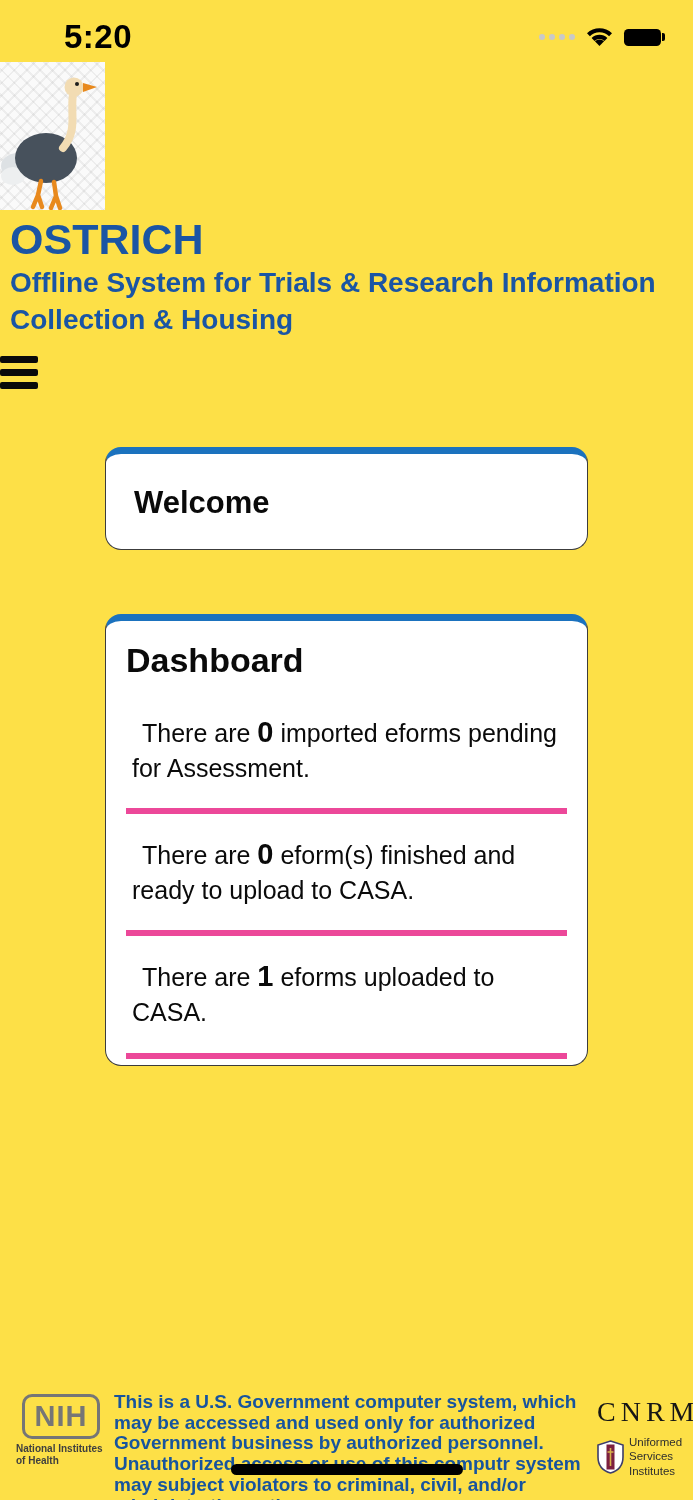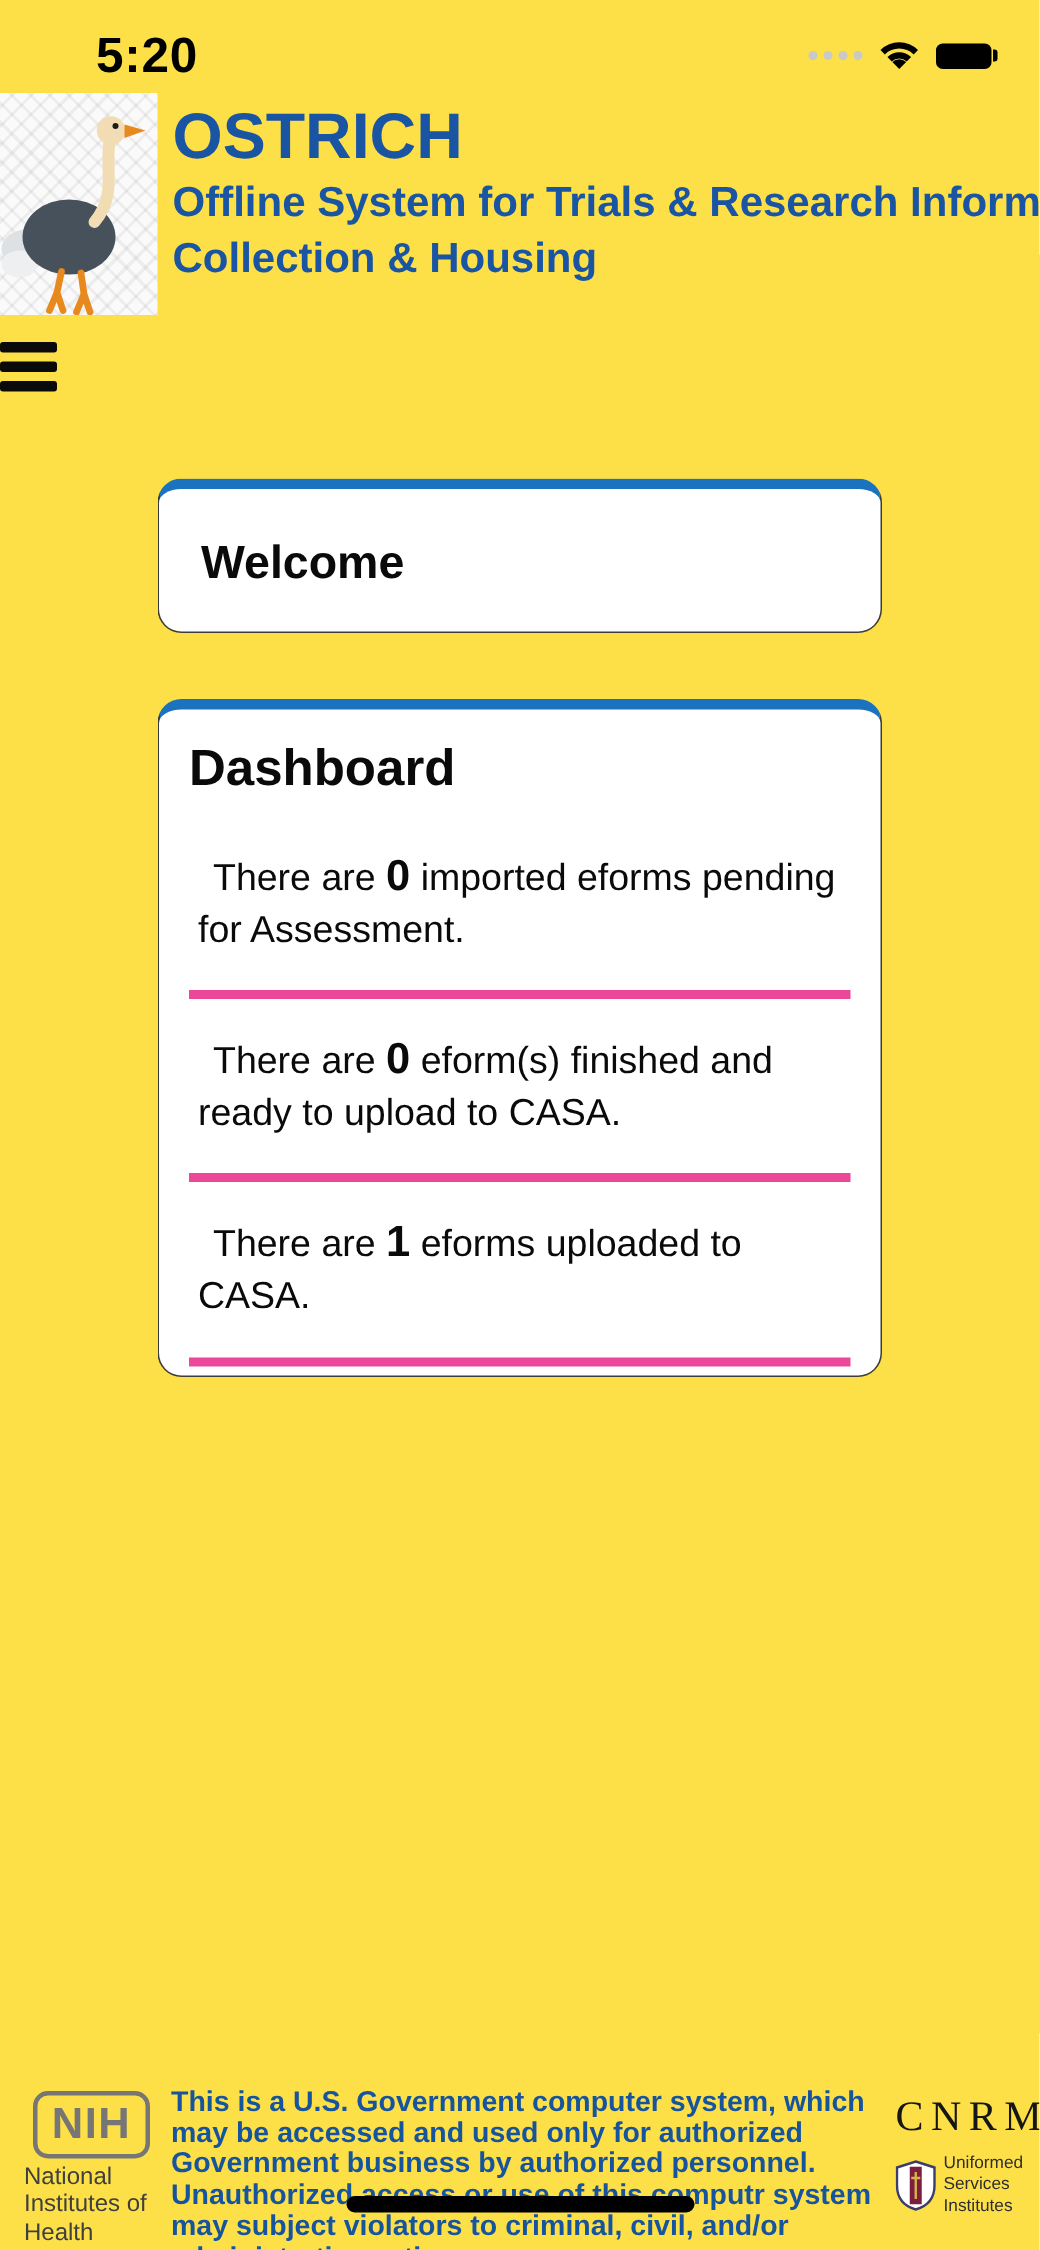--- a/index.html
+++ b/index.html
@@ -16,21 +16,21 @@
   .status-bar{display:flex;align-items:center;justify-content:space-between;height:62px;padding:12px 28px 0 64px;}
   .status-time{font-size:33px;font-weight:700;letter-spacing:.5px;}
   .status-icons{display:flex;align-items:center;gap:11px;}
   .cell-dots{display:flex;gap:4px;align-items:center;}
   .cell-dots i{width:6px;height:6px;border-radius:50%;background:#c9c9c9;}
   .battery{display:flex;align-items:center;}
   .battery-body{width:37px;height:17px;background:#000;border-radius:4.5px;}
   .battery-nub{width:3px;height:8px;background:#000;border-radius:0 2px 2px 0;margin-left:1.5px;}
 
   
-  .header-row{display:flex;align-items:flex-start;}
+  .header-row{display:flex;align-items:flex-start;flex-direction:column;}
   .logo-box{width:105px;height:148px;flex:0 0 auto;overflow:hidden;
     background:
       repeating-linear-gradient(45deg, rgba(0,0,0,0.05) 0 2px, transparent 2px 9px),
       repeating-linear-gradient(-45deg, rgba(0,0,0,0.05) 0 2px, transparent 2px 9px),
       #fafafa;}
   .titles{padding:6px 0 0 10px;}
   .app-title{margin:0;font-size:43px;line-height:1.1;font-weight:700;color:var(--brand-blue);}
   .app-subtitle{width:760px;font-size:28px;font-weight:700;line-height:1.3;color:var(--brand-blue);margin-top:2px;}
 
   .menu-btn{margin:16px 0 0 0;width:42px;padding:2px 0;cursor:pointer;}
@@ -38,32 +38,32 @@
   .menu-btn i:last-child{margin-bottom:0;}
 
   
   main{margin:56px 105px 0 105px;}
   .card{border:1.5px solid #3c3c3c;border-top:7px solid var(--card-accent);border-radius:16px;background:#fff;}
   .welcome-card{padding:31px 20px 20px 20px;}
   .card-title{margin:0;font-size:31px;font-weight:700;color:#0a0a0a;}
   .welcome-card .card-title{padding-left:8px;margin-bottom:8px;}
   .welcome-body{margin:0;font-size:24px;line-height:1.22;color:#0a0a0a;letter-spacing:-0.2px;}
 
-  .dashboard-card{margin-top:44px;padding:20px 20px 6px 20px;}
+  .dashboard-card{margin-top:64px;padding:20px 20px 6px 20px;}
   .dashboard-card .card-title{font-size:34px;margin-bottom:12px;}
   .dash-list{list-style:none;margin:0;padding:0;}
   .dash-item{padding:22px 6px 24px 6px;border-bottom:6px solid #ec4899;font-size:25px;line-height:1.3;color:#0a0a0a;text-indent:10px;}
   .dash-item .count{font-size:29px;font-weight:700;}
 
   
   footer{position:absolute;left:0;top:1392px;width:693px;display:flex;align-items:flex-start;}
   .nih-block{margin-left:16px;width:90px;flex:0 0 auto;}
   .nih-box{width:78px;height:45px;margin:2px auto 0;border:3.5px solid #767676;border-radius:10px;display:flex;align-items:center;justify-content:center;}
   .nih-acronym{font-size:29px;font-weight:700;color:#767676;letter-spacing:1px;}
-  .nih-caption{margin-top:4px;font-size:16px;line-height:1.15;color:#3f3f3f;}
+  .nih-caption{margin-top:4px;font-size:10px;line-height:1.15;color:#3f3f3f;font-weight:bold;}
   .disclaimer{margin-left:8px;width:480px;font-size:19px;font-weight:700;line-height:1.09;color:var(--footer-blue);}
   .right-block{position:absolute;left:597px;top:4px;width:170px;}
   .cnrm{font-family:"Liberation Serif",serif;font-size:28px;letter-spacing:5px;color:#161616;}
   .usu-row{display:flex;align-items:center;margin-top:7px;}
   .usu-text{margin-left:5px;font-size:11.5px;line-height:1.25;color:#2e2e2e;white-space:nowrap;}
 
   .home-indicator{position:absolute;left:50%;top:1464px;transform:translateX(-50%);width:232px;height:11px;border-radius:6px;background:#000;z-index:9;}
 </style>
 </head>
 <body>

